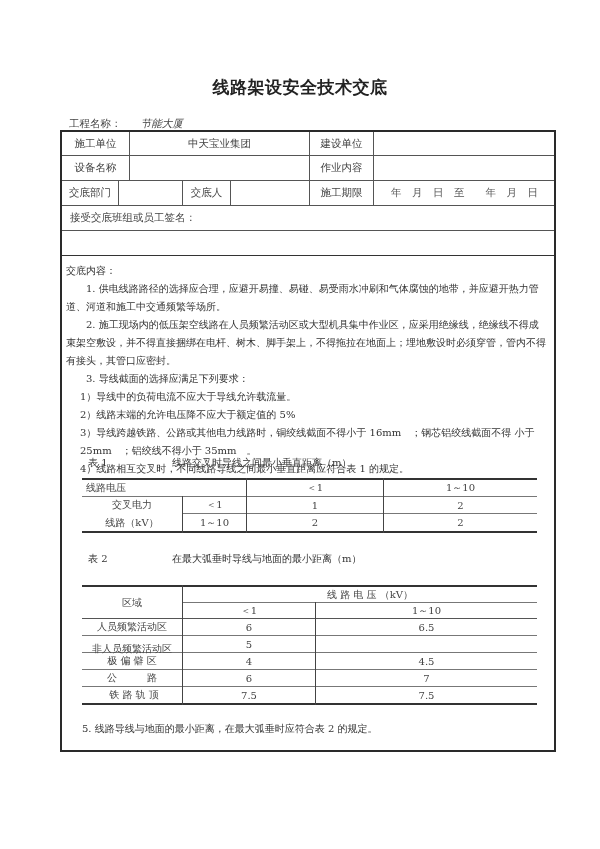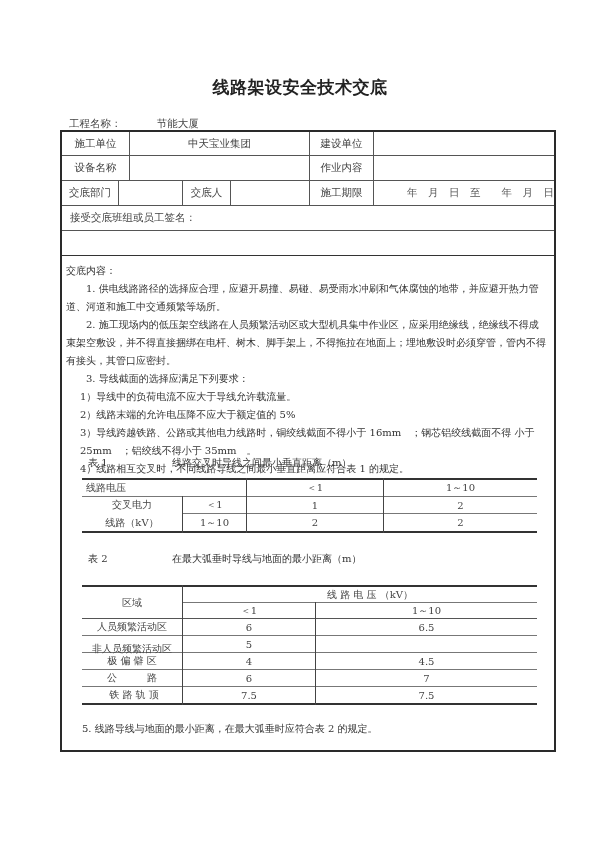--- a/index.html
+++ b/index.html
@@ -2,21 +2,21 @@
 <html><head>
 <meta charset="utf-8">
 <style>
   html, body { margin: 0; padding: 0; background: #ffffff; }
   body { width: 600px; height: 849px; position: relative; overflow: hidden;
          font-family: "DejaVu Serif", "Liberation Serif", serif; color: #333; }
   .abs { position: absolute; }
   .title { left: 0; width: 600px; top: 76px; text-align: center; font-size: 17px; font-weight: bold;
            font-family: "DejaVu Sans", "Liberation Sans", sans-serif; color: #222; letter-spacing: 0.5px; }
   .proj { top: 117px; left: 69px; font-size: 10.5px; color: #444; }
-  .proj .val { margin-left: 32px; }
+  .proj .val { margin-left: 16px; font-style: italic; }
   .frame { left: 60px; top: 130px; width: 496px; height: 622px; border: 2px solid #2a2a2a; box-sizing: border-box; }
   .hline { position: absolute; height: 1px; background: #555; }
   .vline { position: absolute; width: 1px; background: #555; }
   .cell { position: absolute; font-size: 10.5px; color: #444; display: flex; align-items: center; }
   .center { justify-content: center; }
   .content { left: 66px; top: 262px; width: 480px; font-size: 10px; line-height: 18px; color: #333; }
   .content p { margin: 0; }
   .indent { text-indent: 20px; }
   .sub { padding-left: 14px; }
   .caption { font-size: 10px; color: #333; }
@@ -58,21 +58,21 @@
   <div class="cell center" style="left:0;top:24px;width:67px;height:24px;">设备名称</div>
   <div class="cell" style="left:68px;top:24px;width:179px;height:24px;"></div>
   <div class="cell center" style="left:248px;top:24px;width:63px;height:24px;">作业内容</div>
   <div class="cell" style="left:312px;top:24px;width:180px;height:24px;"></div>
 
   <div class="cell center" style="left:0;top:49px;width:56px;height:24px;">交底部门</div>
   <div class="cell" style="left:57px;top:49px;width:63px;height:24px;"></div>
   <div class="cell center" style="left:121px;top:49px;width:47px;height:24px;">交底人</div>
   <div class="cell" style="left:169px;top:49px;width:78px;height:24px;"></div>
   <div class="cell center" style="left:248px;top:49px;width:63px;height:24px;">施工期限</div>
-  <div class="cell" style="left:312px;top:49px;width:180px;height:24px;justify-content:flex-end;padding-right:0;box-sizing:border-box;color:#555;">年　月　日　至　　年　月　日</div>
+  <div class="cell" style="left:312px;top:49px;width:180px;height:24px;justify-content:flex-end;padding-right:16px;box-sizing:border-box;color:#555;">年　月　日　至　　年　月　日</div>
 
   <div class="cell" style="left:8px;top:74px;width:480px;height:24px;">接受交底班组或员工签名：</div>
 
   <div class="cell" style="left:0;top:99px;width:492px;height:24px;"></div>
 </div>
 
 <div class="abs content">
   <p>交底内容：</p>
   <p class="indent">1. 供电线路路径的选择应合理，应避开易撞、易碰、易受雨水冲刷和气体腐蚀的地带，并应避开热力管道、河道和施工中交通频繁等场所。</p>
   <p class="indent">2. 施工现场内的低压架空线路在人员频繁活动区或大型机具集中作业区，应采用绝缘线，绝缘线不得成束架空敷设，并不得直接捆绑在电杆、树木、脚手架上，不得拖拉在地面上；埋地敷设时必须穿管，管内不得有接头，其管口应密封。</p>

